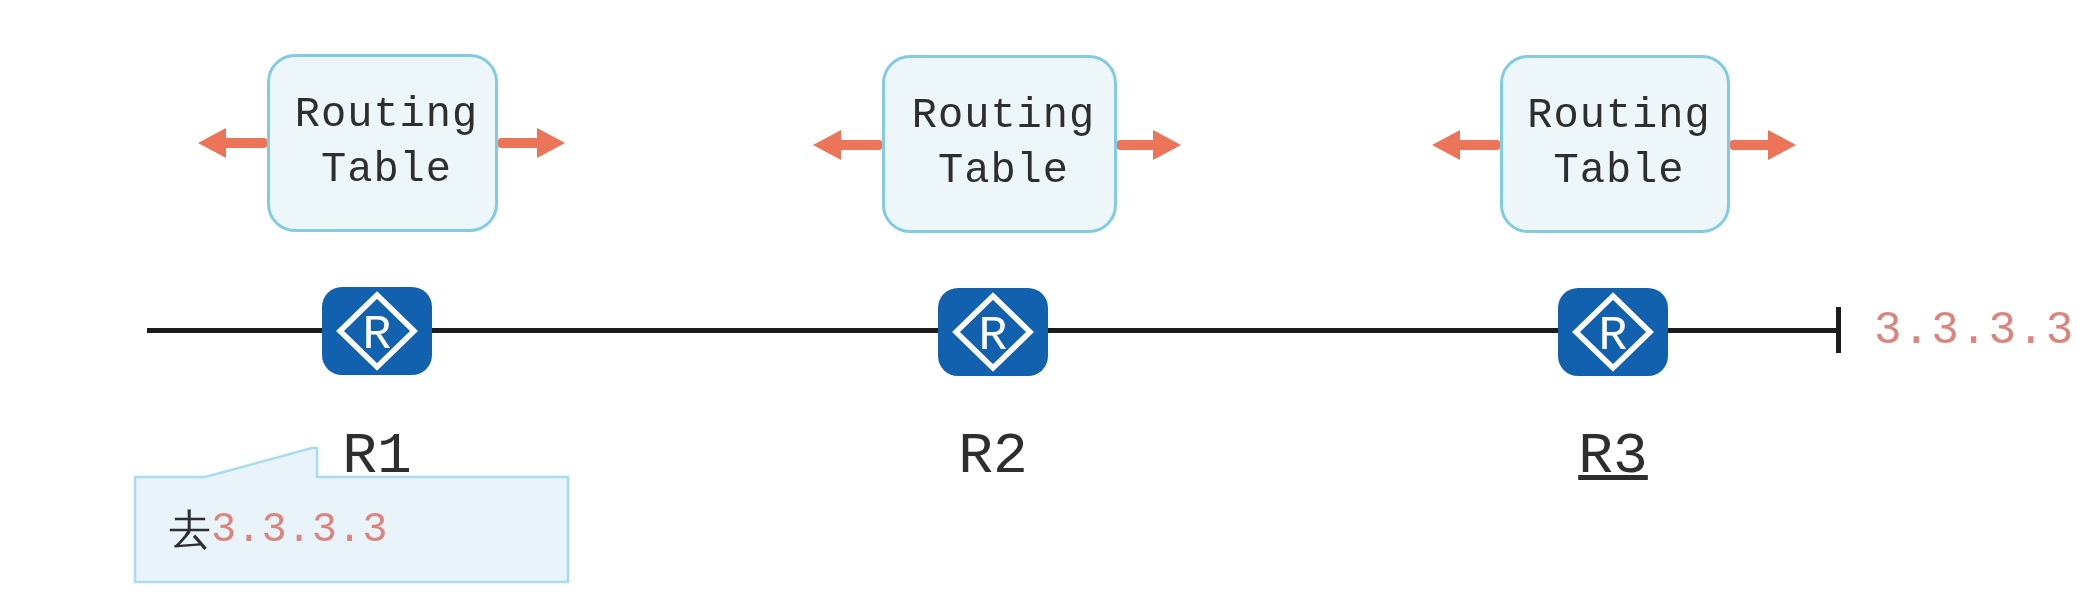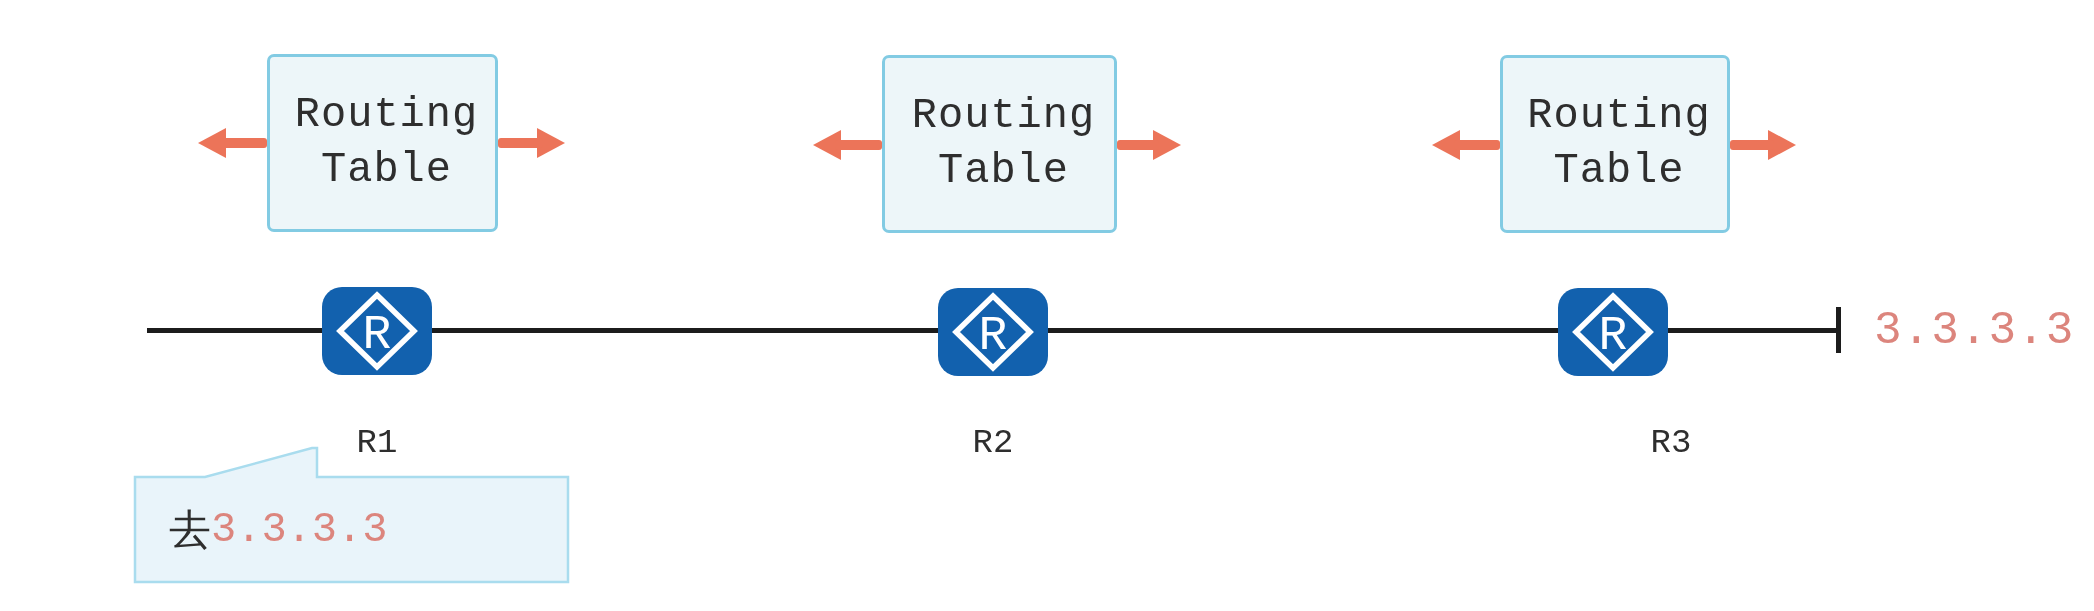--- a/index.html
+++ b/index.html
@@ -11,21 +11,21 @@
     font-family: "Liberation Mono", "DejaVu Sans Mono", monospace;
     overflow: hidden;
   }
 
   
   .rt-box {
     position: absolute;
     box-sizing: border-box;
     border: 3px solid var(--box-border, #82cbe3);
     background: var(--box-fill, #edf6f9);
-    border-radius: 7px;
+    border-radius: 28px;
     display: flex;
     flex-direction: column;
     align-items: center;
     justify-content: center;
     color: var(--text-dark, #2e2e2e);
     font-size: 42px;
     line-height: 55px;
     letter-spacing: 1px;
     padding-left: 8px;
   }
@@ -63,21 +63,21 @@
   .router-bg      { fill: var(--router-blue, #1261ae); }
   .router-diamond { fill: none; stroke: #ffffff; stroke-width: 5.5px; stroke-linejoin: miter; }
   .router-letter  {
     fill: #ffffff; font-size: 48px;
     font-family: "Liberation Mono", "DejaVu Sans Mono", monospace;
   }
 
   
   .node-label {
     position: absolute; top: 424px; width: 140px;
-    text-align: center; font-size: 34px;
+    text-align: center; font-size: 58px;
     color: var(--text-dark, #2e2e2e);
   }
 
   
   .dest-label {
     position: absolute; left: 1874px; top: 305px;
     font-size: 46px; letter-spacing: 1px;
     color: var(--highlight-red, #dc857d);
   }
 
@@ -149,21 +149,21 @@
     <div>Table</div>
   </div>
   <div class="arrow right" style="left:1730px; top:130px; width:66px;">
     <div class="shaft"></div>
   </div>
   <svg class="router" style="left:1558px; top:288px;" viewBox="0 0 110 88">
     <rect class="router-bg" x="0" y="0" width="110" height="88" rx="20"></rect>
     <polygon class="router-diamond" points="55,8 92,44 55,80 18,44"></polygon>
     <text class="router-letter" x="55" y="44" dy="0.35em" text-anchor="middle">R</text>
   </svg>
-  <div class="node-label" style="left:1601px;">R3</div>
+  <div class="node-label" style="left:1543px;text-decoration:underline;">R3</div>
 
   <div class="dest-label">3.3.3.3</div>
 
   <svg class="bubble-svg" viewBox="0 0 445 142">
     <path class="bubble-shape" d="M5 33 H75 L182 4 H187 V33 H438 V138 H5 Z"></path>
   </svg>
   <div class="bubble-text">
     <span>去</span>
       <span class="ip">3.3.3.3</span>
   </div>

